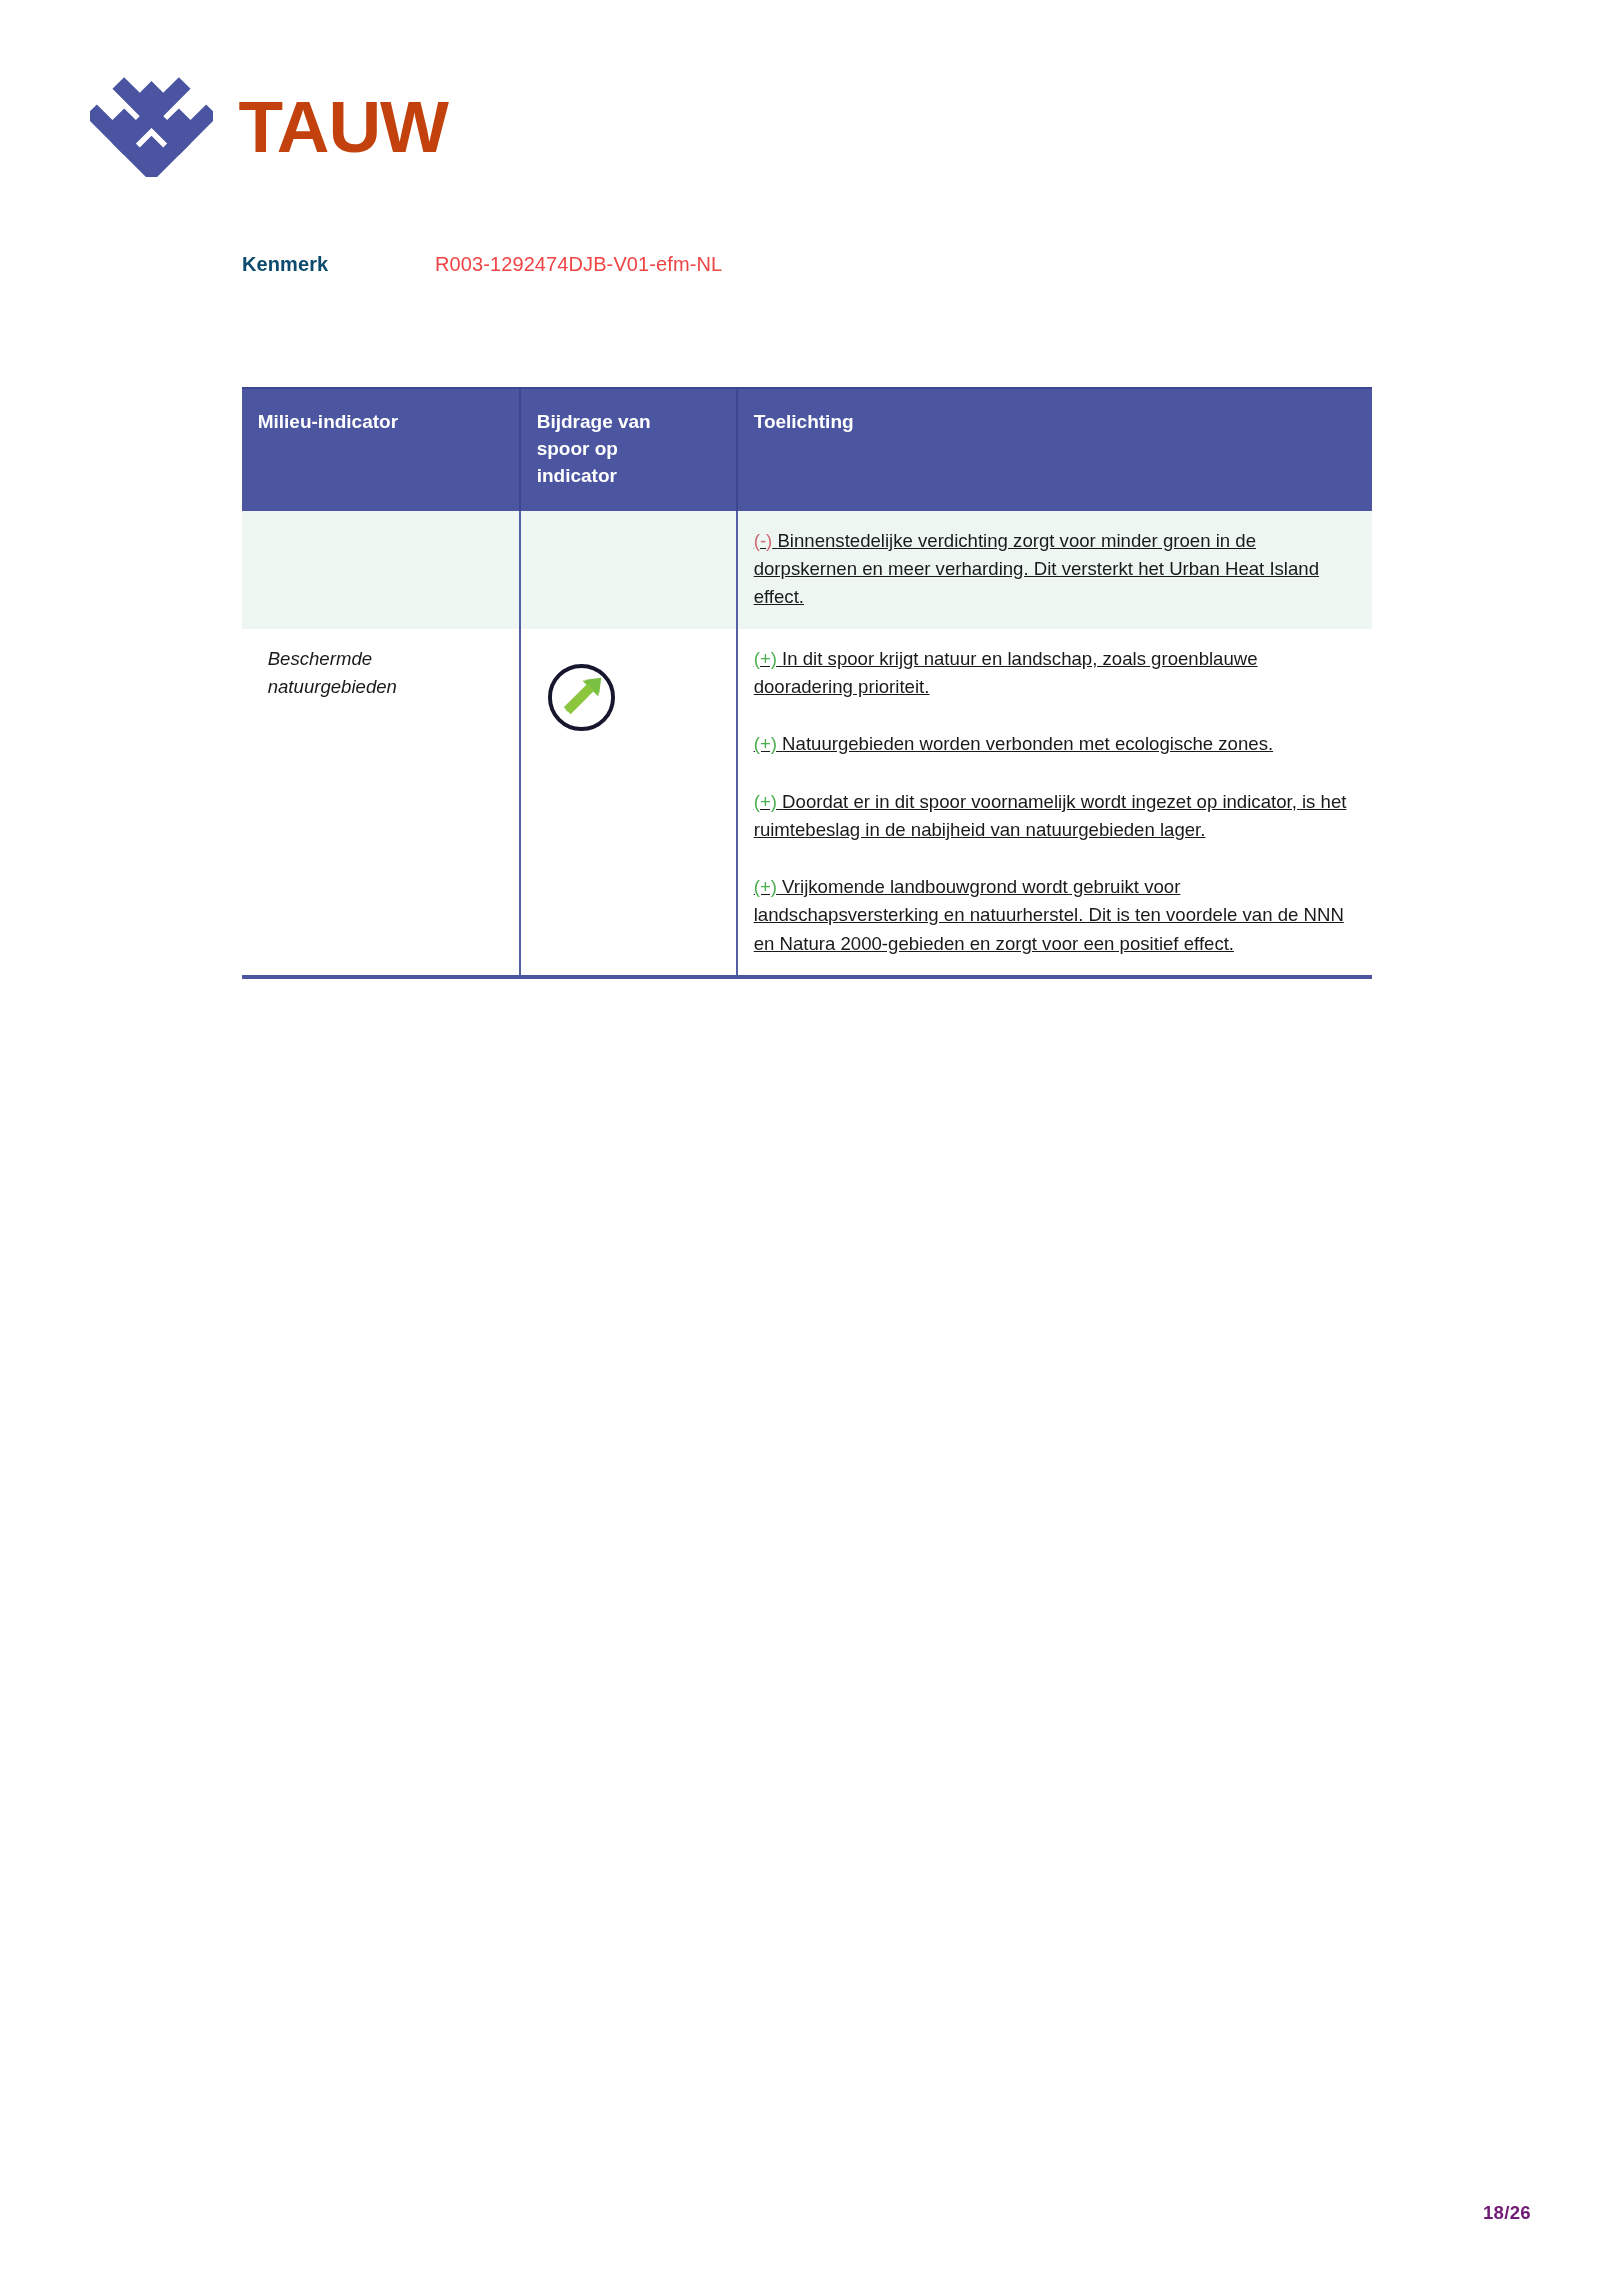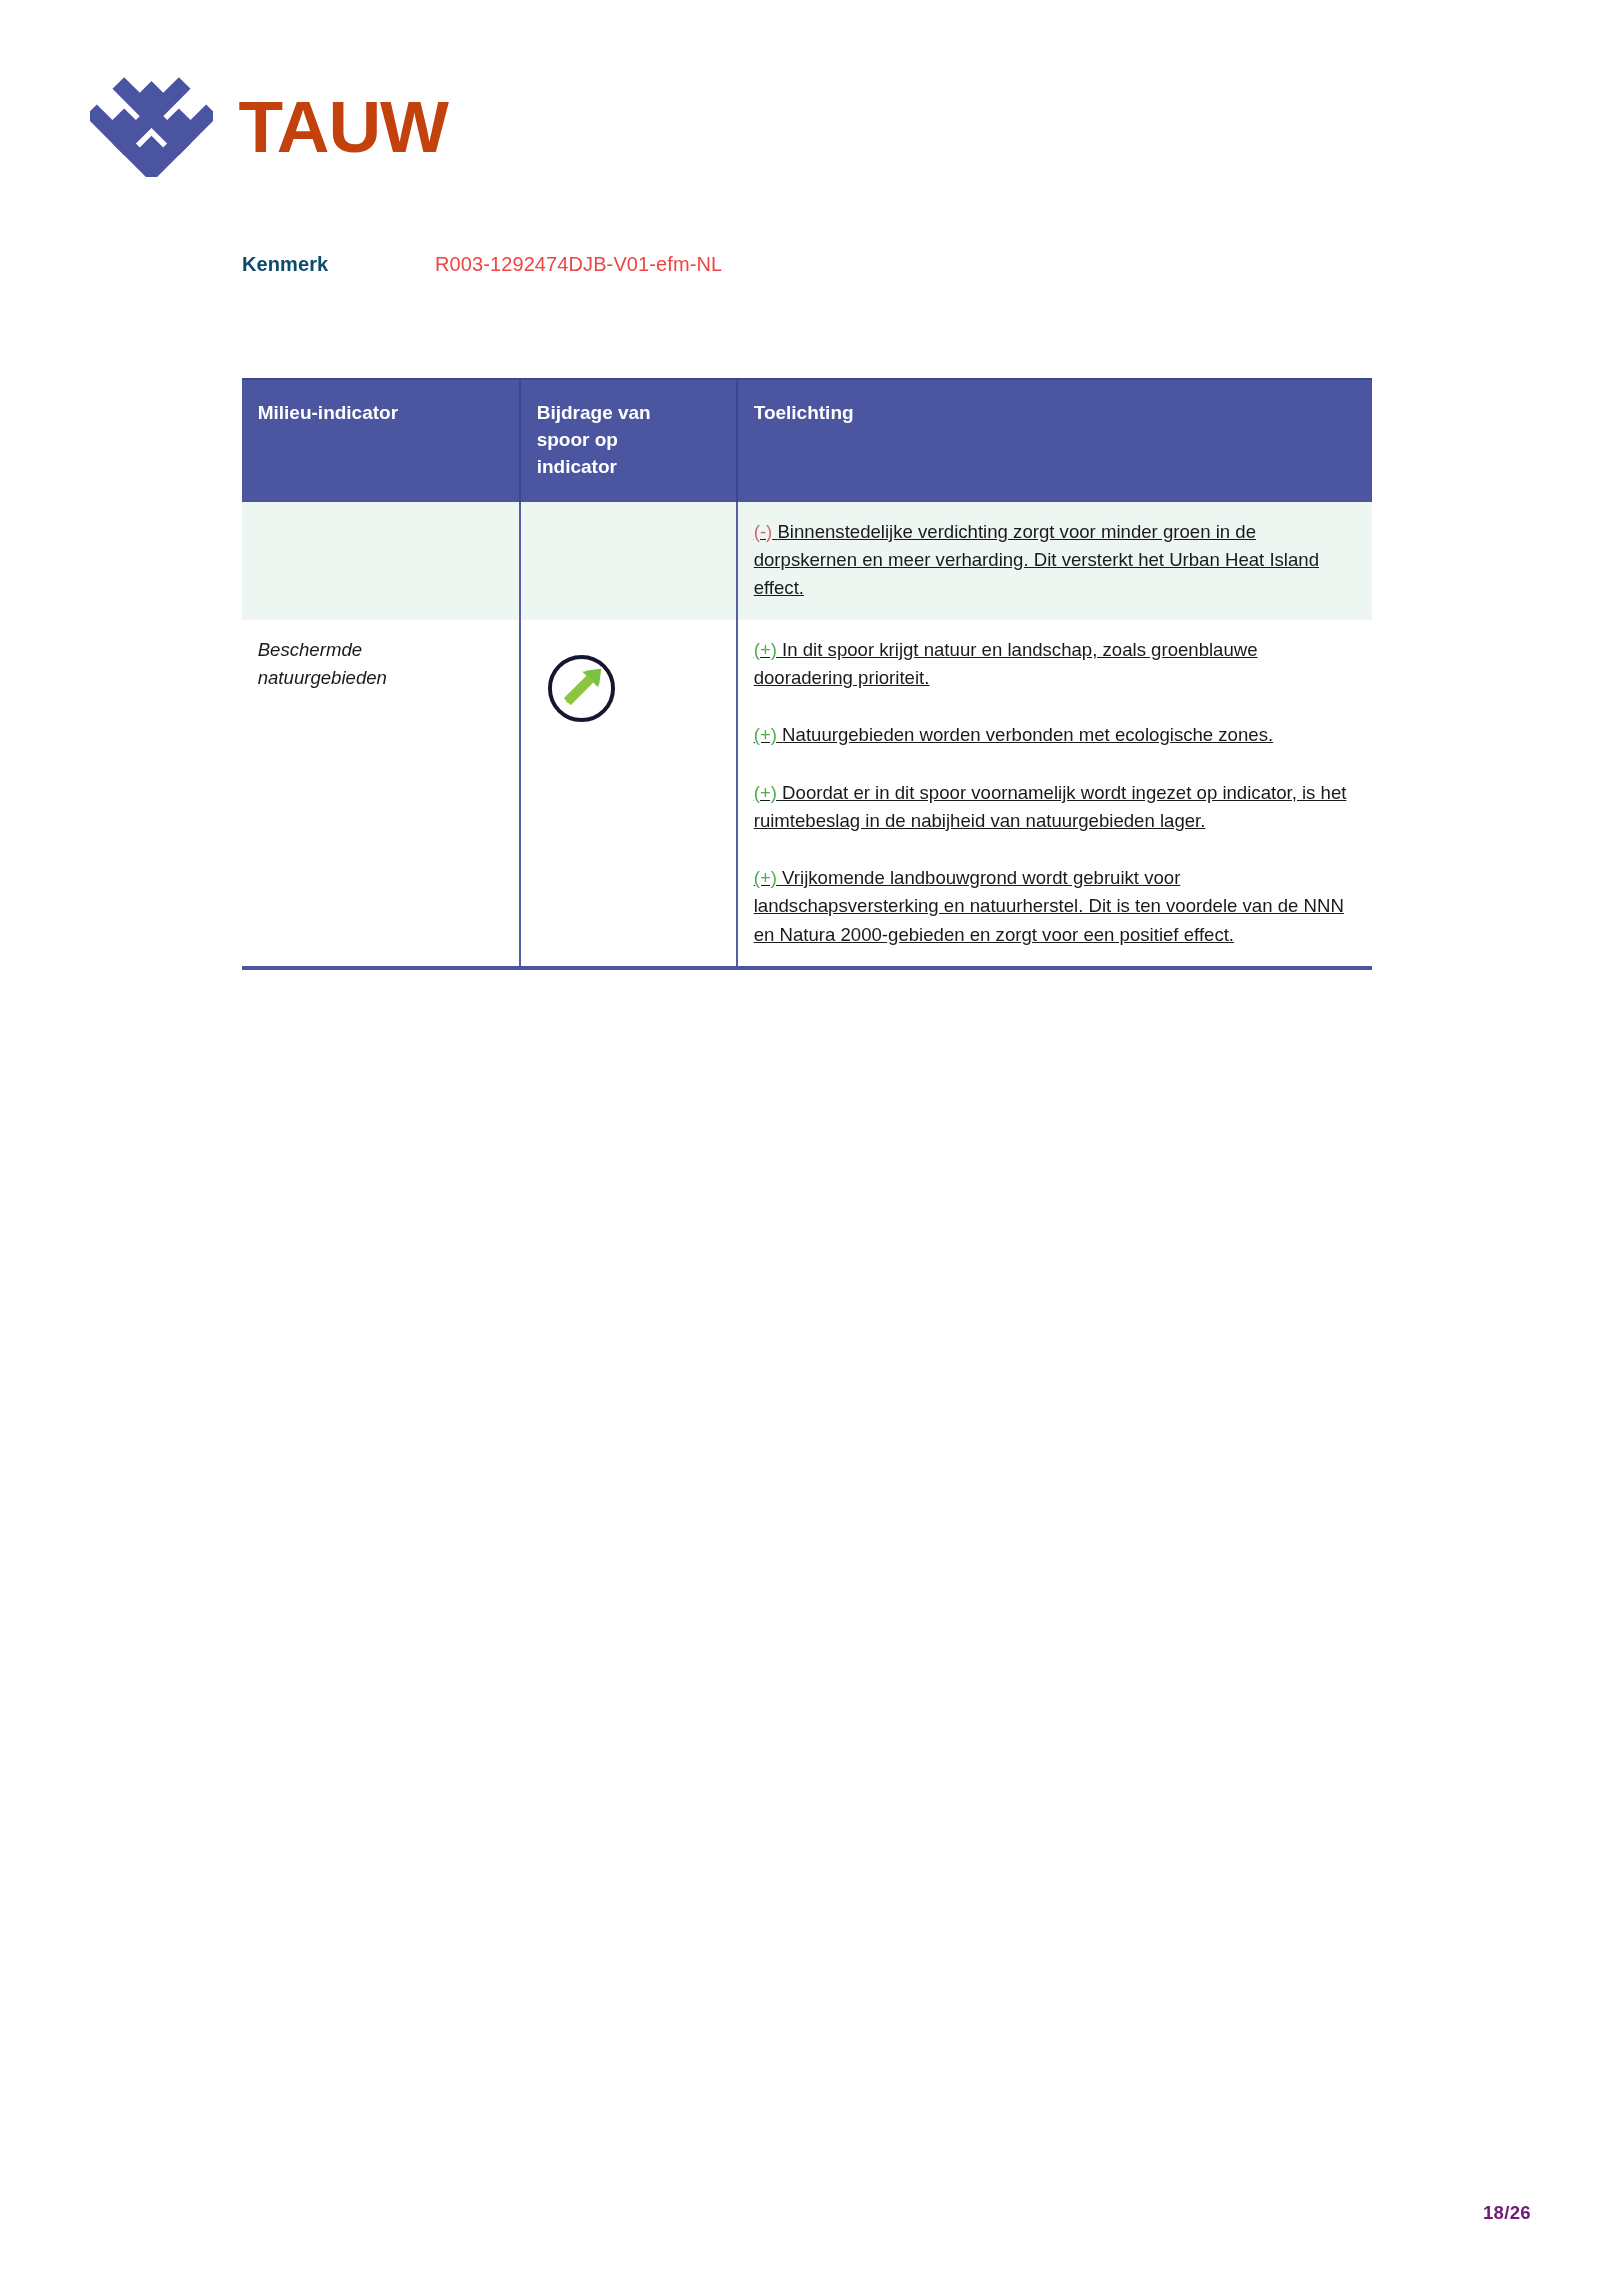--- a/index.html
+++ b/index.html
@@ -62,21 +62,21 @@
   .kenmerk-value {
     font-weight: normal;
     color: #ef4444;
     letter-spacing: 0.1px;
   }
 
   
   .tbl {
     position: absolute;
     left: 242px;
-    top: 378px;
+    top: 387px;
     width: 1109px;
     border-collapse: collapse;
     table-layout: fixed;
   }
   .tbl .c1 { width: 278px; }
   .tbl .c2 { width: 217px; }
   .tbl .c3 { width: 635px; }
 
   .tbl thead th {
     background: #4b55a0;
@@ -113,21 +113,21 @@
     background: #ffffff;
   }
   .tbl tbody tr.row-last td {
     border-bottom: 4.9px solid #4b55a0;
   }
 
   .cell-indicator {
     font-style: italic;
     line-height: 1.5;
   }
-  .cell-indicator .ind-line { display: block; }
+  .cell-indicator .ind-line { display: block; margin-left: 10px; }
 
   .expl-par {
     margin: 0 0 29px 0;
     line-height: 1.52;
   }
   .expl-par:last-child { margin-bottom: 0; }
   .sign-pos { color: #4caf50; font-weight: normal; }
   .sign-neg { color: #d06a72; font-weight: normal; }
 
   

